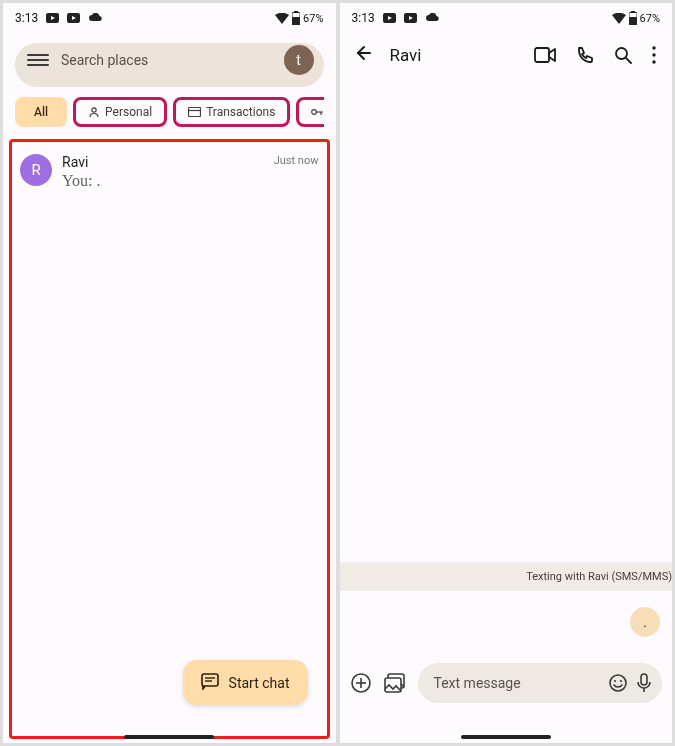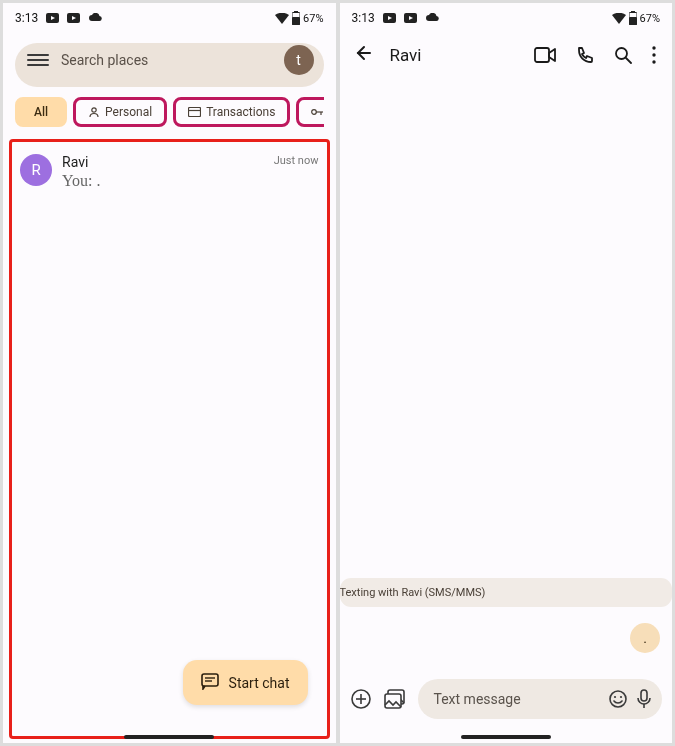--- a/index.html
+++ b/index.html
@@ -217,46 +217,45 @@
       padding-bottom: 6px;
     }
     .chat-timestamp {
       text-align: center;
       font-size: 11px;
       color: #5a534c;
       margin-bottom: 14px;
     }
     .chat-banner {
       background: #f1ebe6;
-      text-align: left;
+      text-align: right;
       font-size: 11px;
       color: #4a4037;
       padding: 8px 0;
       margin-bottom: 16px;
-      border-radius: 11px;
     }
     .sent-bubble {
       align-self: flex-end;
       background: #f7deb9;
       color: #3a2b14;
       border-radius: 18px;
       width: 30px;
       height: 30px;
       display: flex;
       align-items: center;
       justify-content: center;
       font-size: 14px;
       margin-right: 12px;
       margin-bottom: 14px;
     }
     .composer {
       display: flex;
       align-items: center;
       gap: 12px;
-      padding: 6px 10px 24px 10px;
+      padding: 6px 10px 40px 10px;
     }
     .composer-icon {
       display: inline-flex;
       align-items: center;
       justify-content: center;
     }
     .compose-field {
       flex: 1;
       background: #efe9e3;
       border-radius: 24px;

